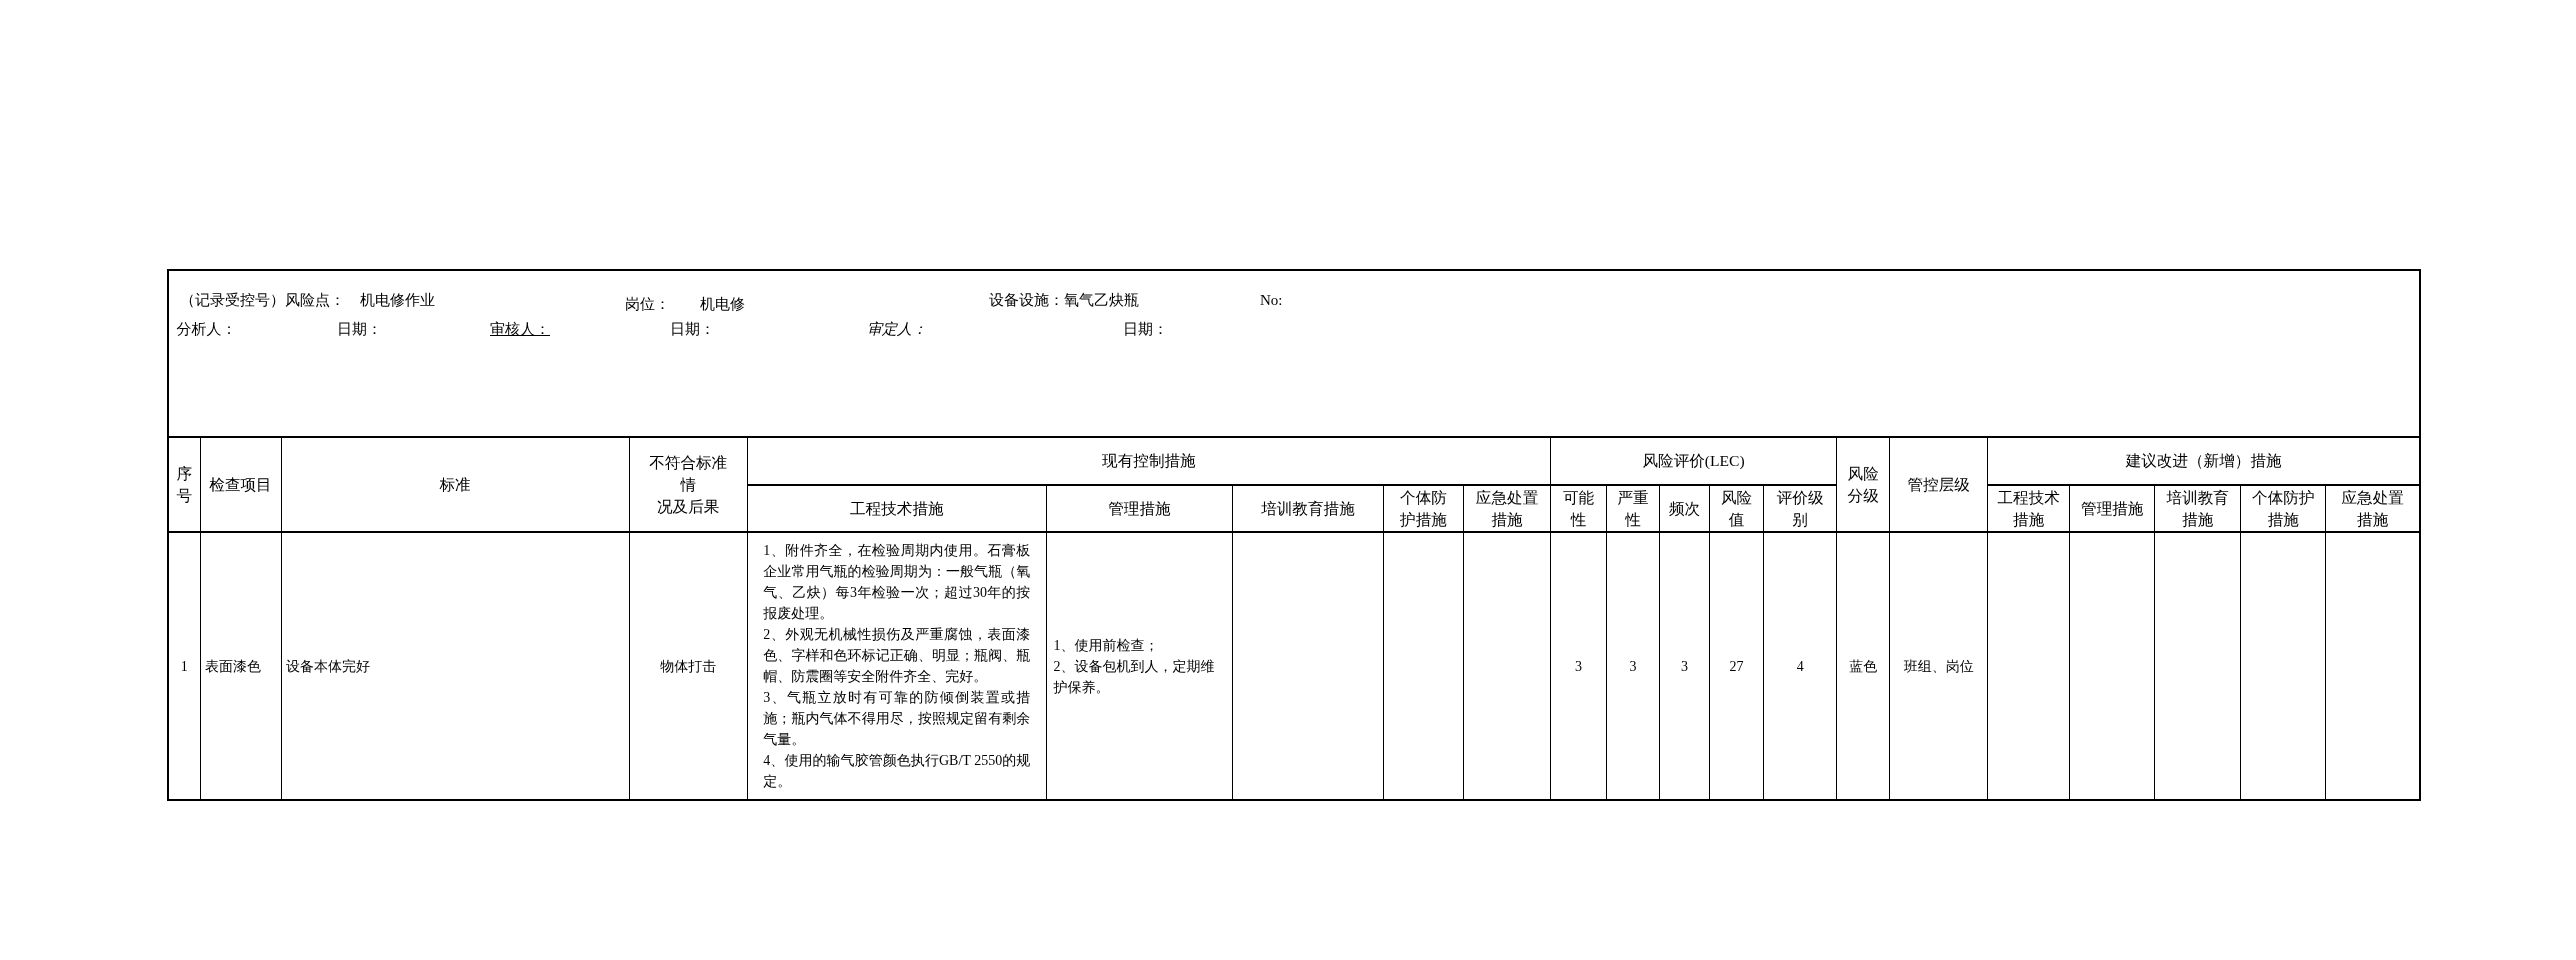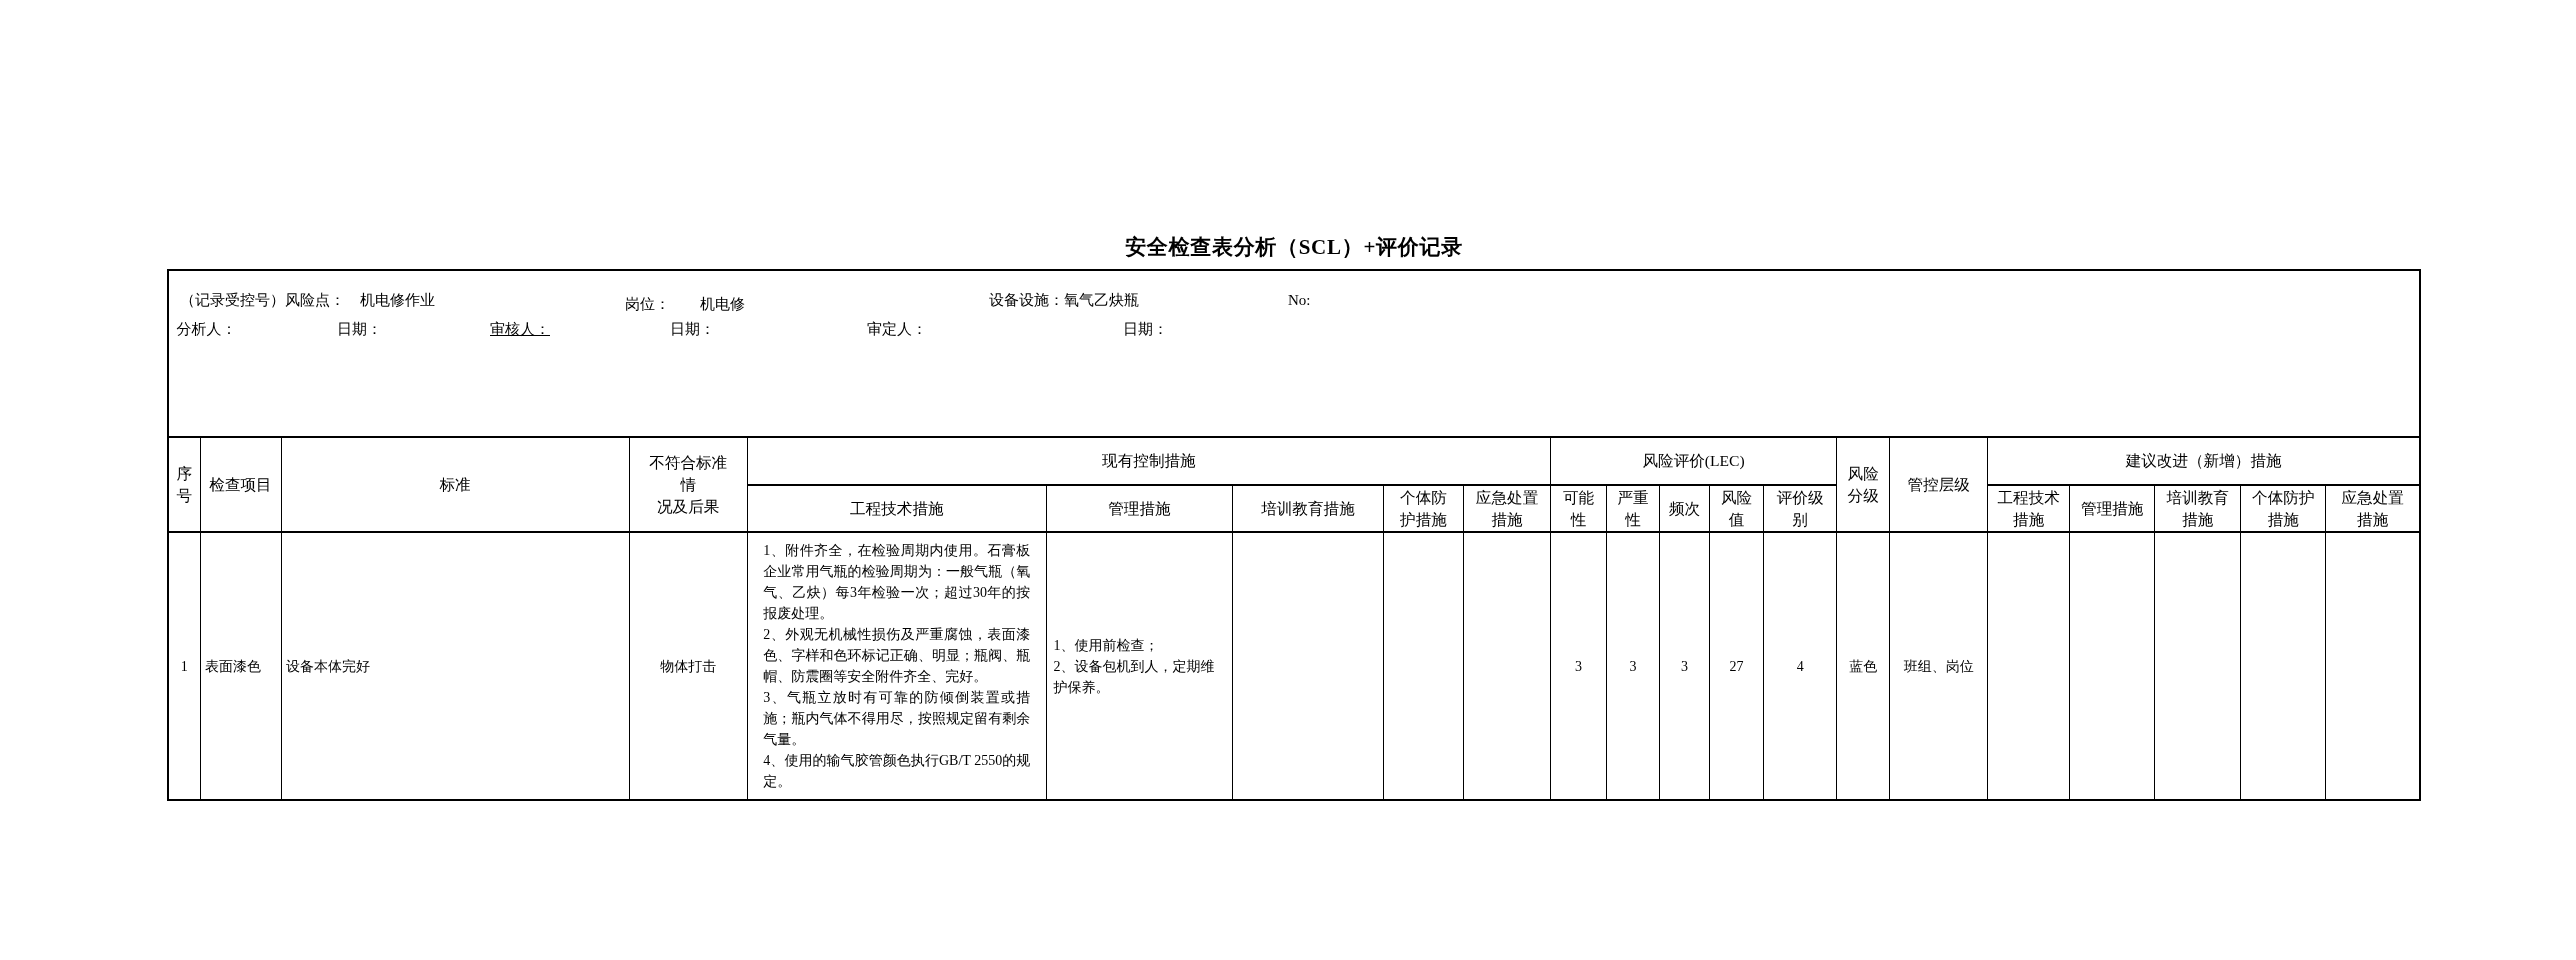--- a/index.html
+++ b/index.html
@@ -13,30 +13,29 @@
     font-weight:normal;vertical-align:middle;text-align:center;white-space:pre-line;
     padding:0;overflow:hidden;font-size:15.6px;line-height:22px;}
   tr.r-info td{height:96px;text-align:left;position:relative;font-size:15px;line-height:15px;}
   tr.r-h1 th{height:46px;}
   tr.r-h2 th{height:45px;}
   tr.r-data td{height:266px;font-size:14px;line-height:21px;}
   td.tl{text-align:left;padding:0 4.5px;font-size:13.4px;}
   td.longtext{text-align:justify;padding:0 15.6px;font-size:12.6px;line-height:19px;}
   td.mgmt{text-align:left;padding:0 6.7px;font-size:12.6px;line-height:19.3px;}
   .info-cell span{position:absolute;white-space:pre;}
-  .i10{left:11px;top:22px;}  .i11{left:456px;top:26px;} .i12{left:820px;top:22px;} .i13{left:1091px;top:22px;margin-left:28px;}
+  .i10{left:11px;top:22px;}  .i11{left:456px;top:26px;} .i12{left:820px;top:22px;} .i13{left:1091px;top:22px;}
   .i20{left:7.4px;top:51px;}  .i21{left:168px;top:51px;} .i22{left:321px;top:51px;text-decoration:underline;}
-  .i23{left:501px;top:51px;} .i24{left:698px;top:51px;} .i25{left:954px;top:51px;}
+  .i23{left:501px;top:51px;} .i24{left:698px;top:51px;font-style:italic;} .i25{left:954px;top:51px;}
 </style>
 </head>
 <body>
 
 <div class="page">
 
-  <div class="doc-title">安全检查表分析（SCL）+评价记录</div>
 
   <table class="scl">
     <colgroup>
       <col style="width:32px">
         <col style="width:81px">
         <col style="width:348px">
         <col style="width:118px">
       <col style="width:299px">
         <col style="width:186px">
         <col style="width:151px">

